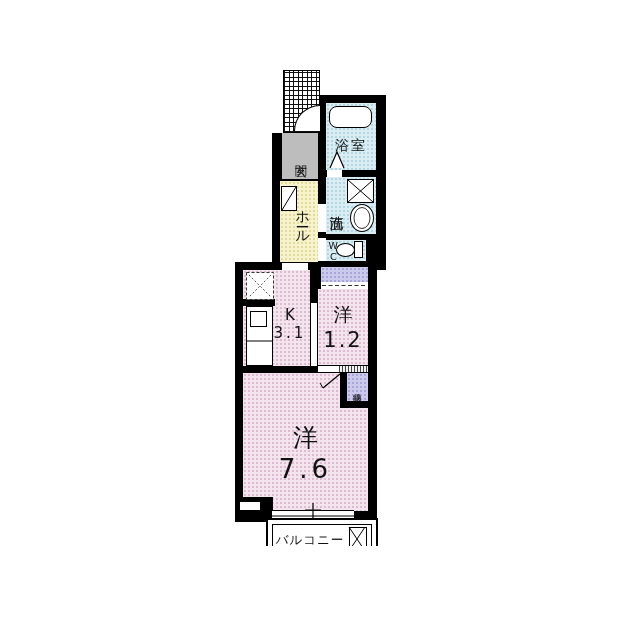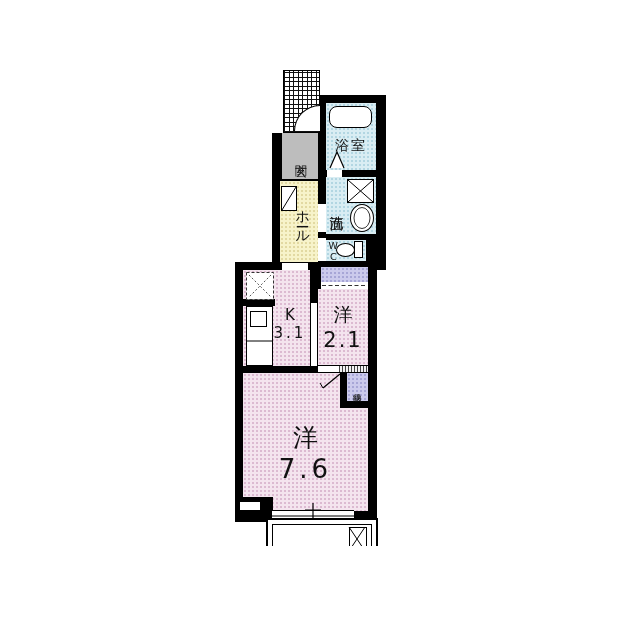--- a/index.html
+++ b/index.html
@@ -77,21 +77,21 @@
   <div class="abs col" style="left:272px;top:300px;width:36px;height:48px;">
     <span style="font-size:15px;">K</span>
     <span style="font-size:15px;letter-spacing:3px;">3.1</span>
   </div>
 
   <div class="abs" style="left:310px;top:303px;width:8px;height:63px;background:#fff;border-left:1px solid #000;border-right:1px solid #000;"></div>
 
   <div class="abs pink" style="left:318px;top:289px;width:50px;height:76px;"></div>
   <div class="abs col" style="left:318px;top:298px;width:50px;height:58px;">
     <span style="font-size:19px;">洋</span>
-    <span style="font-size:21px;letter-spacing:2px;">2.1</span>
+    <span style="font-size:21px;letter-spacing:2px;">1.2</span>
   </div>
 
   <div class="abs" style="left:318px;top:365px;width:21px;height:8px;background:#fff;border-top:1px solid #000;border-bottom:1px solid #000;"></div>
   <div class="abs stripes" style="left:339px;top:365px;width:29px;height:8px;border-top:1px solid #000;border-bottom:1px solid #000;"></div>
 
   <div class="abs pink" style="left:243px;top:373px;width:125px;height:138px;"></div>
   <div class="abs col" style="left:243px;top:408px;width:125px;height:88px;">
     <span style="font-size:25px;">洋</span>
     <span style="font-size:26px;letter-spacing:4px;">7.6</span>
   </div>
@@ -101,20 +101,21 @@
     <span class="vtext" style="font-size:8.5px;line-height:1;">収納</span>
   </div>
 
   <div class="abs wall" style="left:235px;top:497px;width:38px;height:25px;"></div>
   <div class="abs white" style="left:239px;top:501px;width:22px;height:10px;border:1px solid #000;"></div>
 
   <div class="abs" style="left:272px;top:510px;width:82px;height:12px;background:#fff;border-top:1.5px solid #000;border-bottom:1.5px solid #000;"></div>
 
   <div class="abs" style="left:266px;top:518px;width:112px;height:44px;background:#fff;border:2px solid #000;">
     <div class="abs" style="left:4px;top:4px;right:4px;bottom:4px;border:1px solid #000;"></div>
+    <div class="abs txt" style="left:8px;top:6px;width:68px;height:28px;font-size:12.5px;letter-spacing:1px;white-space:nowrap;">バルコニー</div>
     <div class="abs white" style="right:9px;top:7px;width:18px;height:28px;border:1.2px solid #000;"></div>
   </div>
 
   <svg class="overlay" width="640" height="640" viewBox="0 0 640 640">
 
     <line x1="348" y1="180" x2="373" y2="202" stroke="#000" stroke-width="1"></line>
     <line x1="373" y1="180" x2="348" y2="202" stroke="#000" stroke-width="1"></line>
 
     <ellipse cx="362" cy="218" rx="8" ry="10.5" fill="none" stroke="#000" stroke-width="0.8"></ellipse>
 

